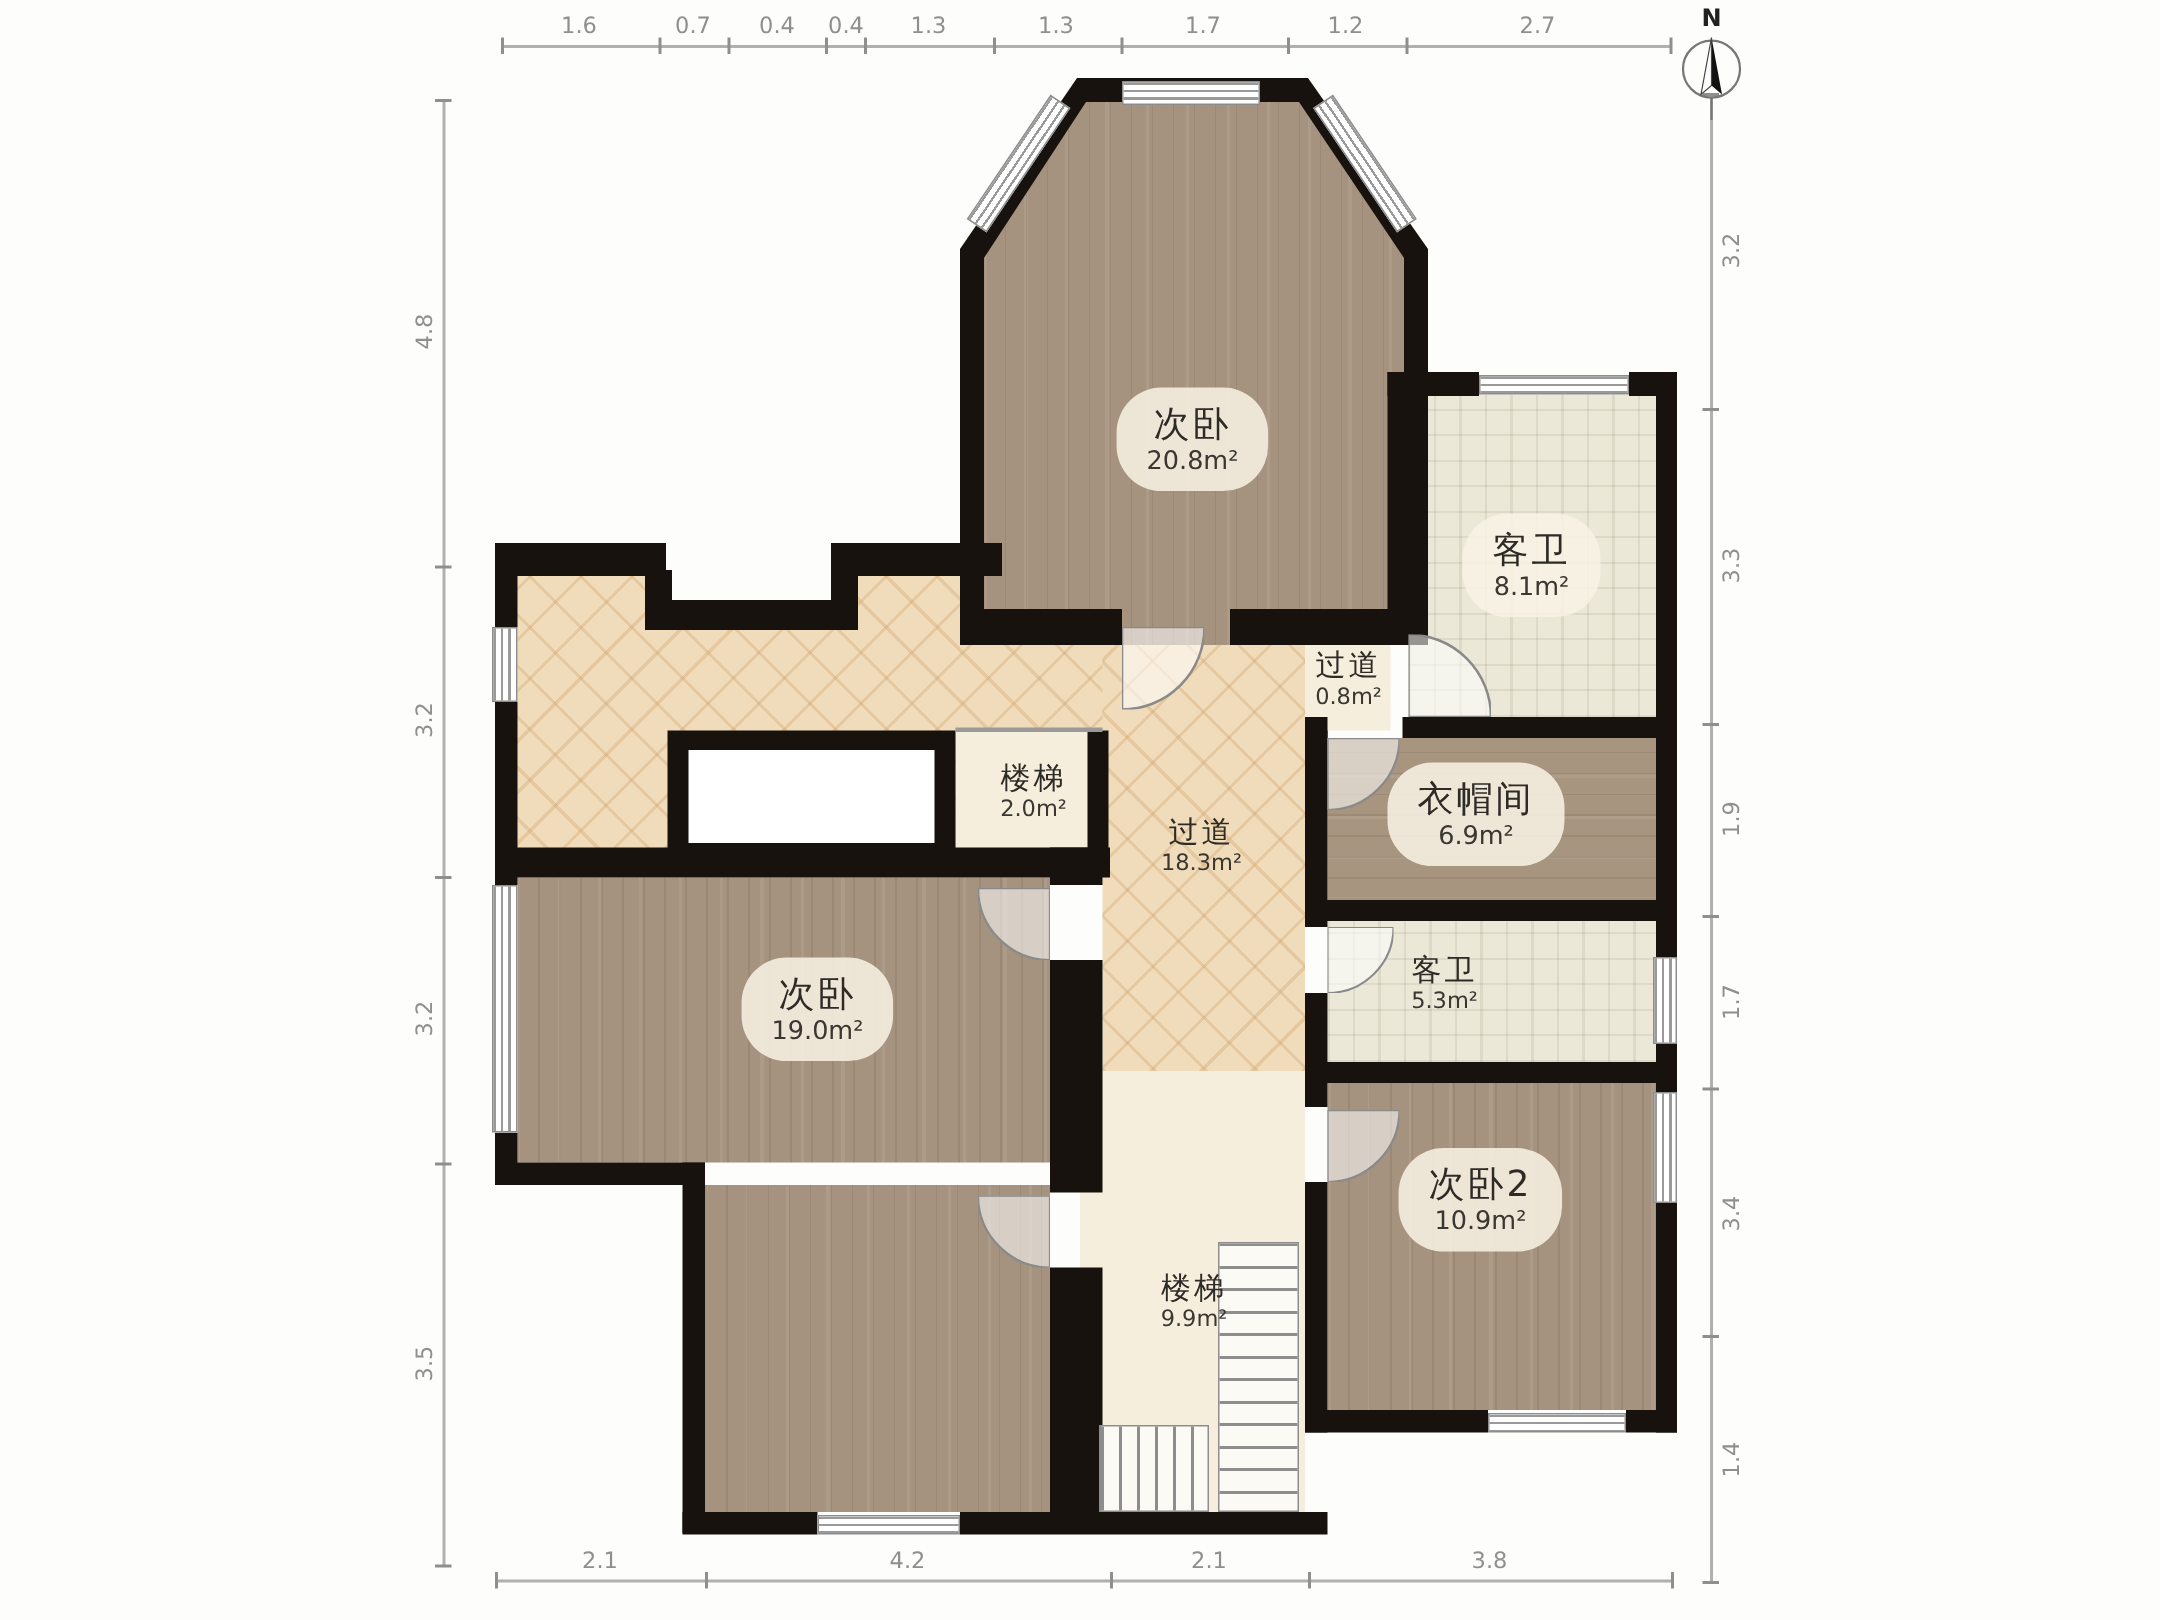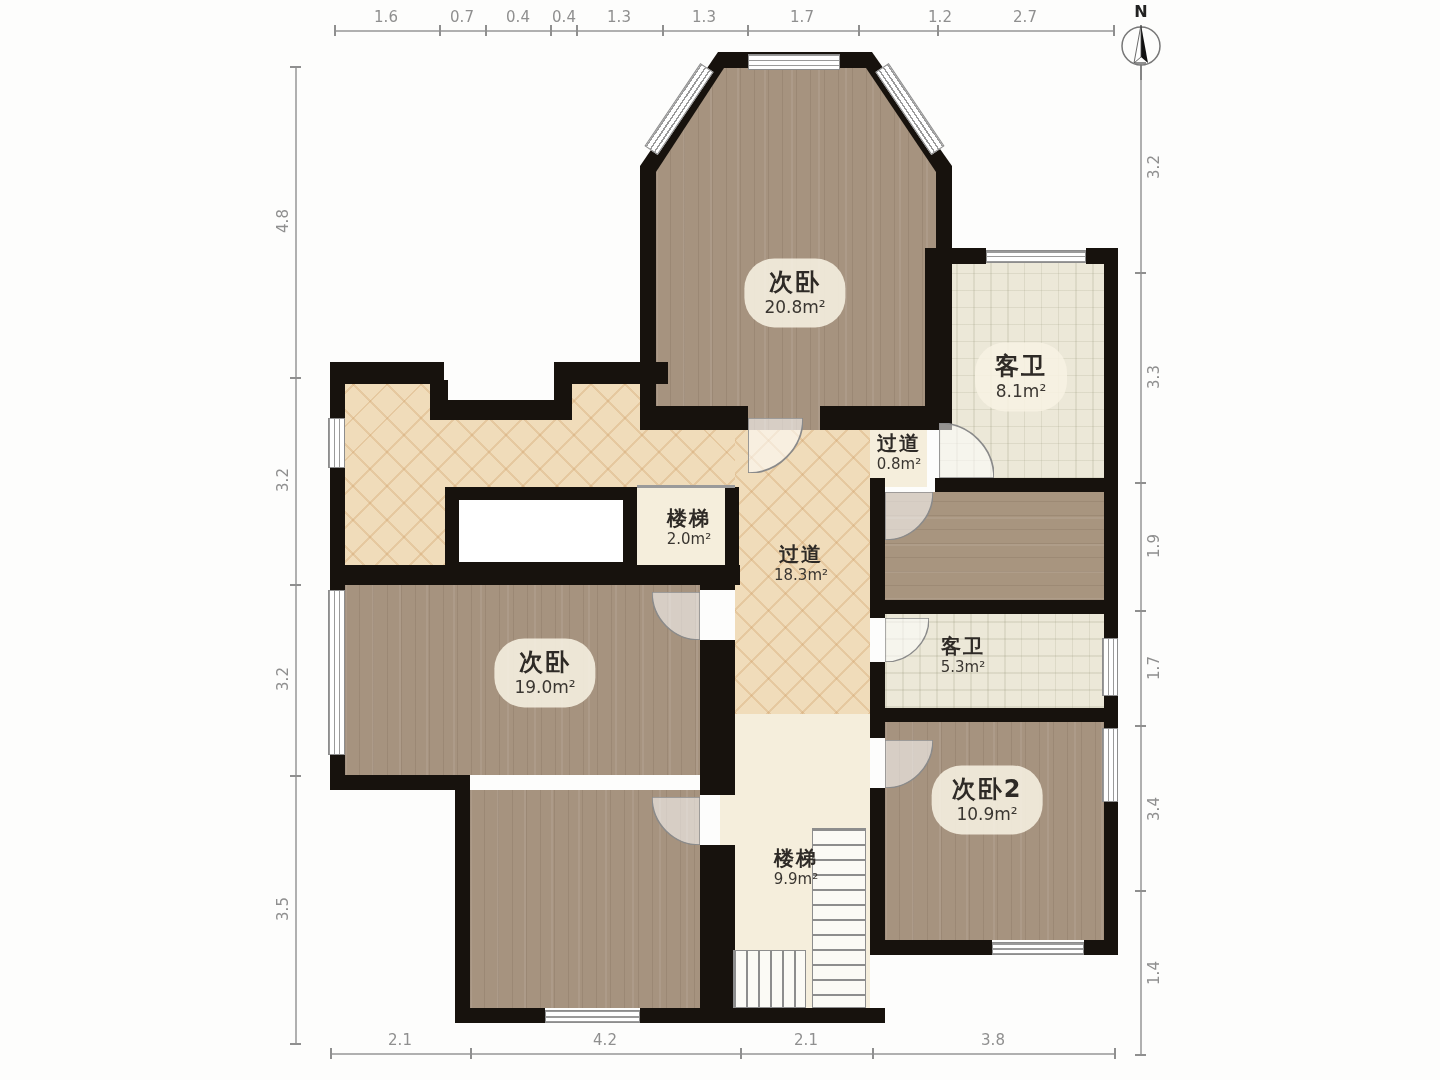--- a/index.html
+++ b/index.html
@@ -29,21 +29,21 @@
   .door{position:absolute;z-index:3;}
   .door path{fill:rgba(255,255,255,0.55);stroke:#8a8a8a;stroke-width:1.5;}
   .stairs{position:absolute;z-index:3;background-color:#fbfaf5;border:1px solid #8d8d8d;box-sizing:border-box;}
   .vrun{background-image:repeating-linear-gradient(180deg,#8d8d8d 0 2px,rgba(0,0,0,0) 2px 15px);}
   .hrun{background-image:repeating-linear-gradient(90deg,#8d8d8d 0 2px,rgba(0,0,0,0) 2px 12px);}
   .thinline{position:absolute;z-index:3;background:#9a9a9a;}
   
   .pill{position:absolute;z-index:5;transform:translate(-50%,-50%);text-align:center;
         background:rgba(247,241,227,0.88);border-radius:30px;padding:10px 20px;line-height:1.2;}
   .pill.nobg{background:none;padding:2px 4px;}
-  .pill .nm{display:block;font-weight:bold;font-size:24px;color:#2e2a26;letter-spacing:2px;white-space:nowrap;}
+  .pill .nm{display:block;font-weight:normal;font-size:24px;color:#2e2a26;letter-spacing:2px;white-space:nowrap;}
   .pill .ar{display:block;font-size:17px;color:#3a3631;white-space:nowrap;}
   .pill.sm .nm{font-size:20px;}
   .pill.sm .ar{font-size:15px;}
   
   .dimline{position:absolute;background:#b0b0b0;z-index:6;}
   .tick{position:absolute;background:#8f8f8f;}
   .tick.v{width:2px;height:11px;top:-5px;}
   .tick.h{height:2px;width:11px;left:-5px;}
   .dlab{position:absolute;z-index:6;font-size:15px;color:#8f8f8f;transform:translate(-50%,-50%);white-space:nowrap;}
   .dlab.rot{transform:translate(-50%,-50%) rotate(-90deg);}
@@ -178,20 +178,24 @@
       <span class="ar">0.8m²</span>
     </div>
   <div class="pill sm nobg" style="left:689px;top:527px;">
     <span class="nm">楼梯</span>
       <span class="ar">2.0m²</span>
     </div>
   <div class="pill sm nobg" style="left:801px;top:563px;">
     <span class="nm">过道</span>
       <span class="ar">18.3m²</span>
     </div>
+  <div class="pill" style="left:984px;top:543px;">
+    <span class="nm">衣帽间</span>
+      <span class="ar">6.9m²</span>
+    </div>
   <div class="pill sm nobg" style="left:963px;top:655px;">
     <span class="nm">客卫</span>
       <span class="ar">5.3m²</span>
     </div>
   <div class="pill" style="left:545px;top:673px;">
     <span class="nm">次卧</span>
       <span class="ar">19.0m²</span>
     </div>
   <div class="pill" style="left:987px;top:800px;">
     <span class="nm">次卧2</span>
@@ -214,21 +218,21 @@
     <div class="tick v" style="left:603px;"></div>
       <div class="tick v" style="left:779px;"></div>
   </div>
   <span class="dlab" style="left:386px;top:17px;">1.6</span>
   <span class="dlab" style="left:462px;top:17px;">0.7</span>
   <span class="dlab" style="left:518px;top:17px;">0.4</span>
   <span class="dlab" style="left:564px;top:17px;">0.4</span>
   <span class="dlab" style="left:619px;top:17px;">1.3</span>
   <span class="dlab" style="left:704px;top:17px;">1.3</span>
   <span class="dlab" style="left:802px;top:17px;">1.7</span>
-  <span class="dlab" style="left:940px;top:17px;">1.2</span>
+  <span class="dlab" style="left:897px;top:17px;">1.2</span>
   <span class="dlab" style="left:1025px;top:17px;">2.7</span>
 
   <div class="dimline" style="left:330px;top:1053px;width:785px;height:2px;">
     <div class="tick v" style="left:0px;"></div>
       <div class="tick v" style="left:140px;"></div>
     <div class="tick v" style="left:410px;"></div>
       <div class="tick v" style="left:542px;"></div>
     <div class="tick v" style="left:784px;"></div>
   </div>
   <span class="dlab" style="left:400px;top:1040px;">2.1</span>

